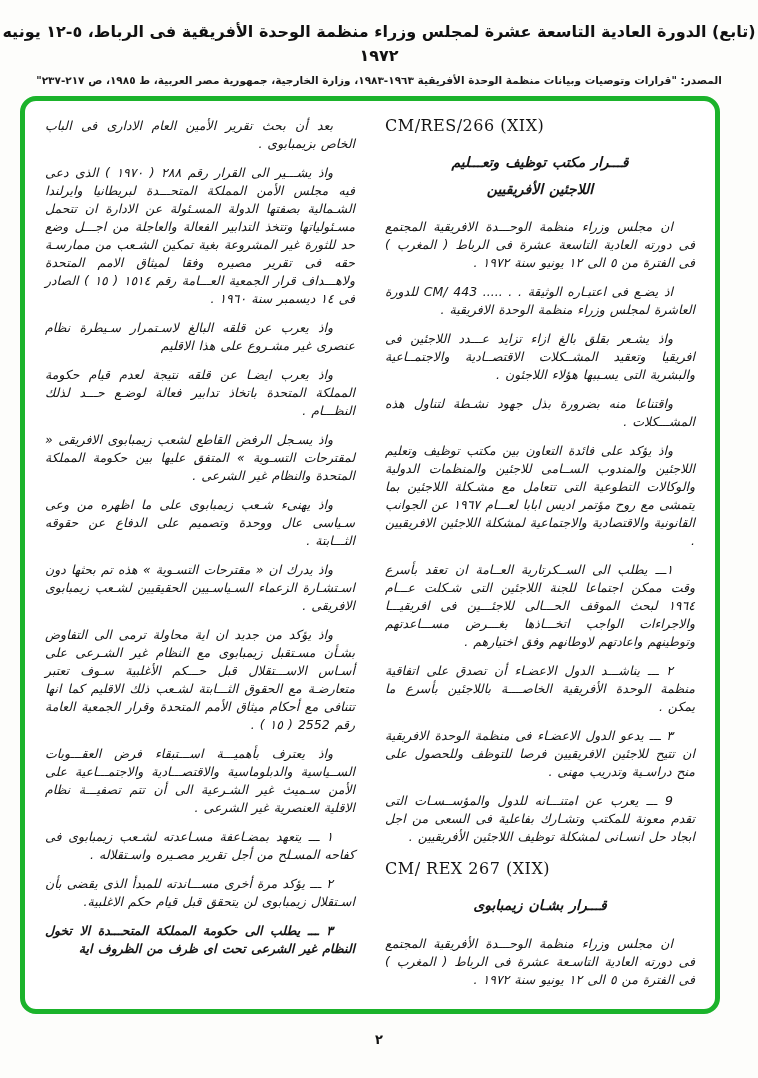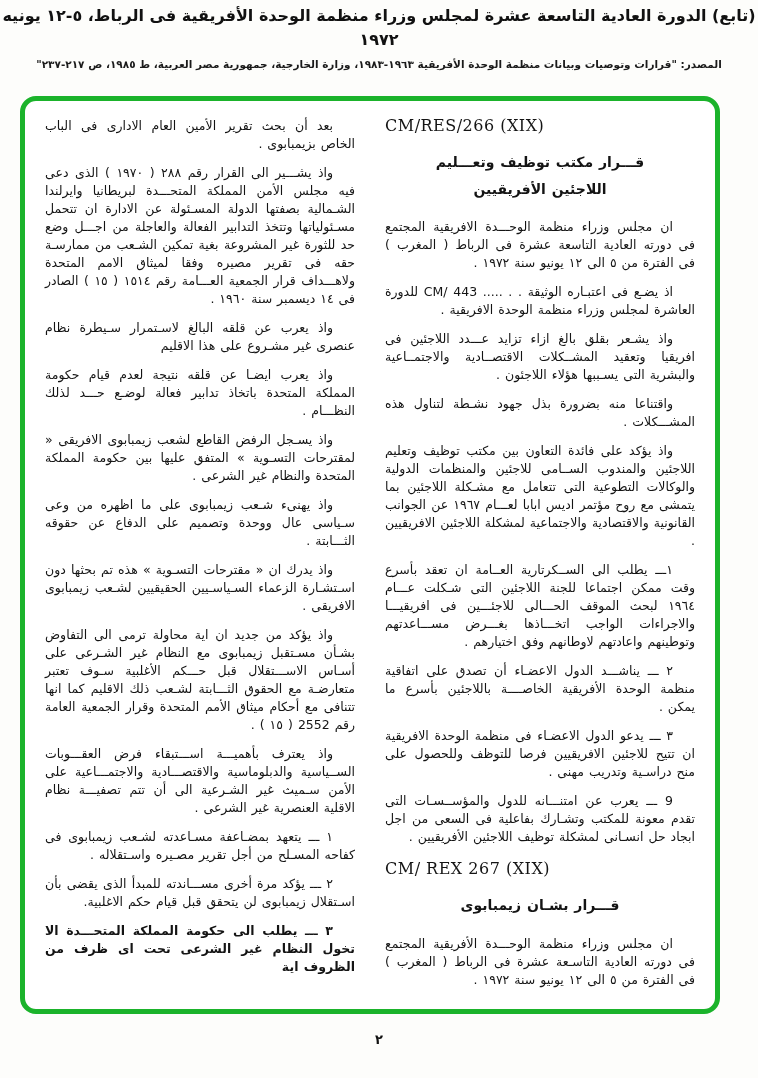--- a/index.html
+++ b/index.html
@@ -6,21 +6,21 @@
   body{
     width:758px;height:1078px;
     background:#fdfdfb;
     font-family:"DejaVu Sans",sans-serif;
     color:#141414;
     position:relative;
     overflow:hidden;
   }
   
   .page-header{
-    padding-top:4px;
+    padding-top:20px;
     text-align:center;
     direction:rtl;
   }
   .header-title{
     font-weight:bold;
     font-size:16px;
     line-height:1.5;
     color:#111;
   }
   .header-source{
@@ -52,20 +52,21 @@
     min-width:0;
     direction:rtl;
     font-size:12.5px;
     line-height:18px;
     text-align:justify;
   }
   .para{
     margin:0 0 11px 0;
     text-indent:22px;       
     word-spacing:1px;
+    font-style:italic;
   }
   .para-bold{font-weight:bold;}
   .doc-code{
     direction:ltr;
     text-align:left;
     text-indent:0;
     font-family:"DejaVu Serif",serif;
     font-size:16px;
     letter-spacing:.5px;
     margin:0 0 14px 0;

